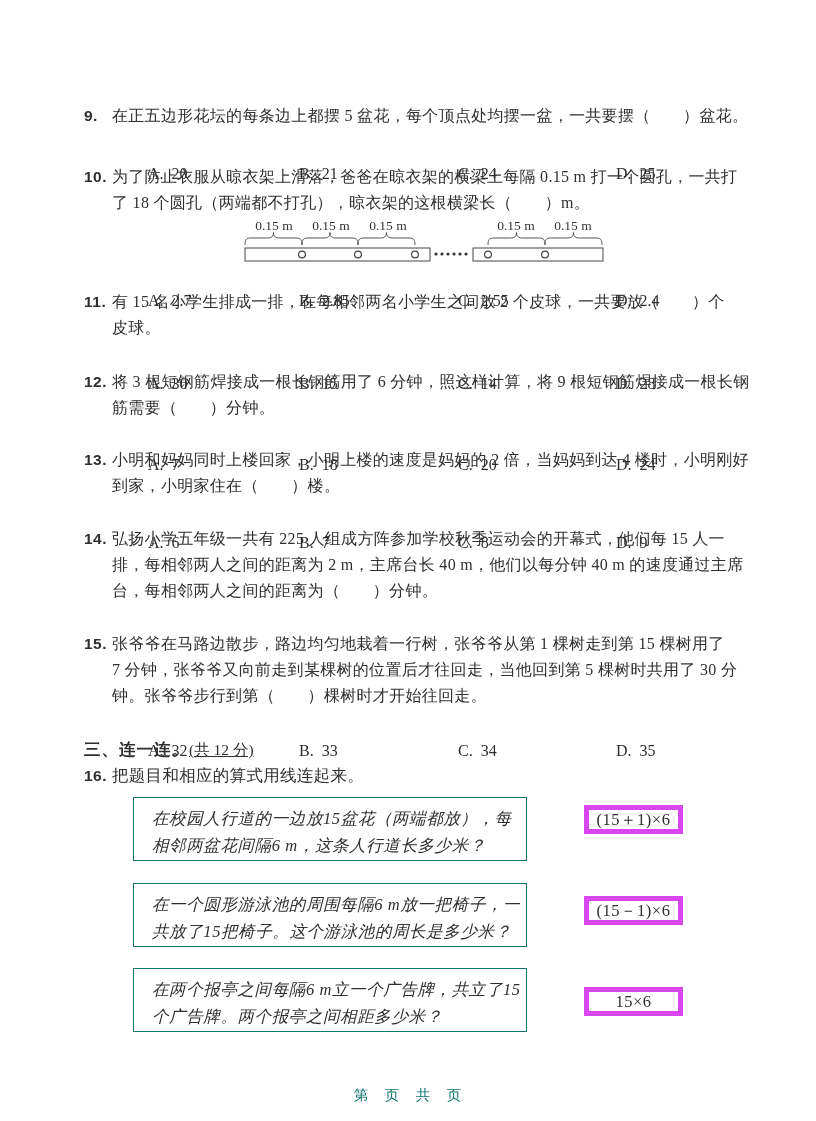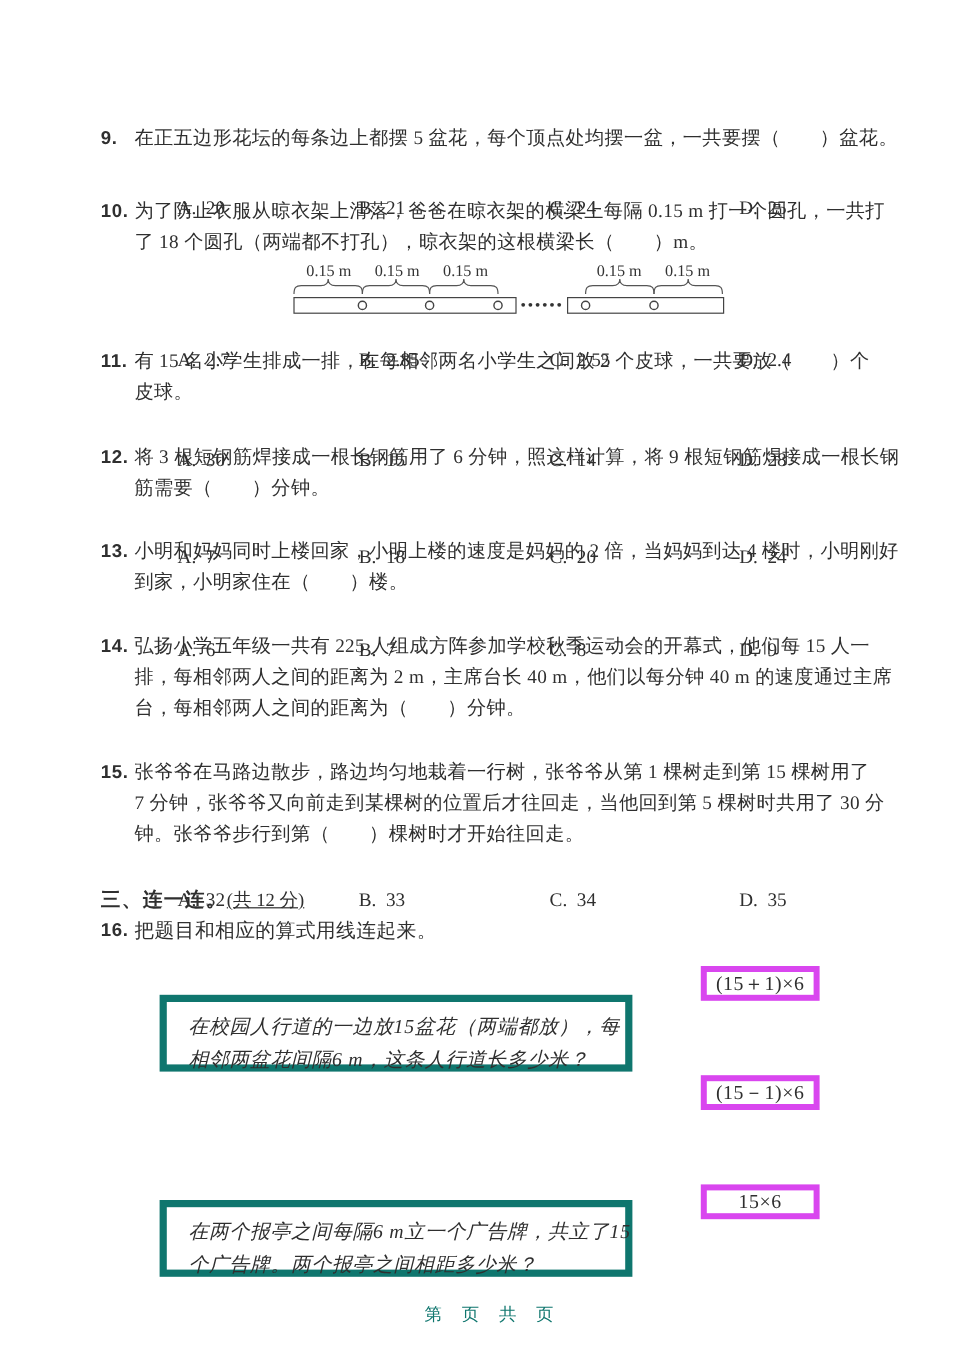--- a/index.html
+++ b/index.html
@@ -21,23 +21,22 @@
   }
   .opts { padding-left:40px; line-height:26px; font-size:16px; white-space:pre; }
   .opt  { display:inline-block; white-space:pre; }
   .opt.a { width:151px; } .opt.b { width:159px; } .opt.c { width:158px; }
   .diagram-wrap { margin-left:151px; height:46px; overflow:visible; }
   .section-line { position:absolute; left:84px; top:737px; line-height:26px; font-size:16.5px; }
   .section-title { font-family:Liberation Serif, serif; font-weight:bold; letter-spacing:1px; }
   .section-score { font-size:15.5px;text-decoration:underline; }
   .mbox {
     position:absolute; left:133px; width:394px; height:64px;
-    border:6px solid #0f766e; box-sizing:border-box;
+    border:1px solid #0f766e; box-sizing:border-box;
     padding:7px 0 0 18px;
-    margin-top:32px;
   }
   .mline {
     line-height:27px; font-size:16.5px; font-style:italic;
     letter-spacing:0.6px; white-space:nowrap;
   }
   .ebox {
     position:absolute; left:584px; width:99px; height:29px;
     border:5px solid #d946ef; box-sizing:border-box;
     display:flex; align-items:center; justify-content:center;
     font-size:16.5px; letter-spacing:0.5px;
@@ -160,20 +159,24 @@
 
   <div class="q" style="top:763px">
     <span class="qnum">16.</span>
     <div class="qline" style="font-size:16.5px">把题目和相应的算式用线连起来。</div>
   </div>
 
   <div class="mbox" style="top:797px">
     <div class="mline">在校园人行道的一边放15盆花（两端都放），每</div>
     <div class="mline">相邻两盆花间隔6 m，这条人行道长多少米？</div>
   </div>
+  <div class="mbox" style="top:883px">
+    <div class="mline">在一个圆形游泳池的周围每隔6 m放一把椅子，一</div>
+    <div class="mline">共放了15把椅子。这个游泳池的周长是多少米？</div>
+  </div>
   <div class="mbox" style="top:968px">
     <div class="mline">在两个报亭之间每隔6 m立一个广告牌，共立了15</div>
     <div class="mline">个广告牌。两个报亭之间相距多少米？</div>
   </div>
 
   <div class="ebox" style="top:805px">(15＋1)×6</div>
   <div class="ebox" style="top:896px">(15－1)×6</div>
   <div class="ebox" style="top:987px">15×6</div>
 
   <div class="footer">第　页　共　页</div>

